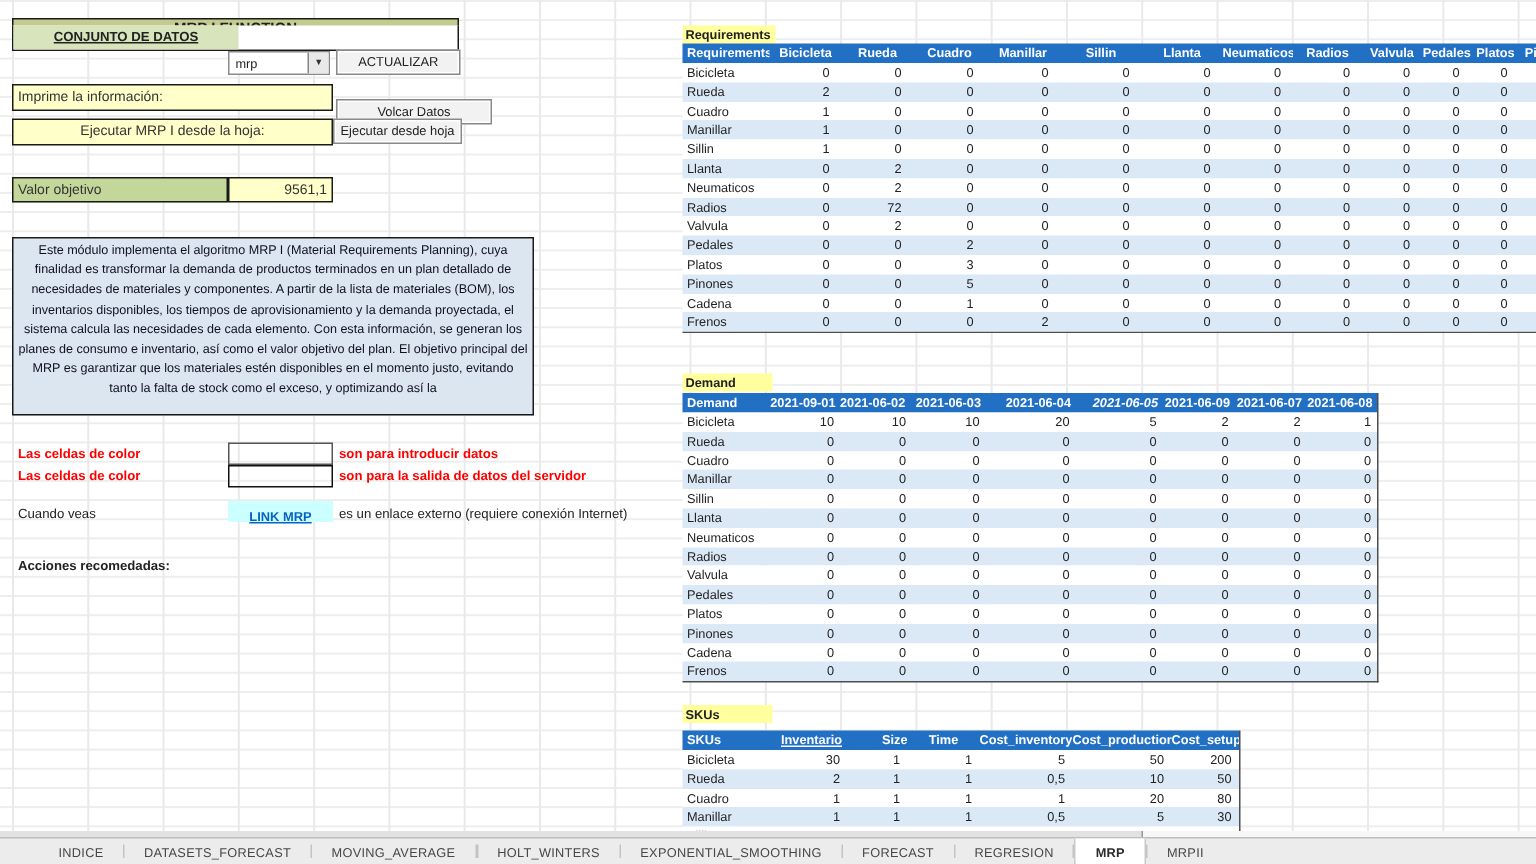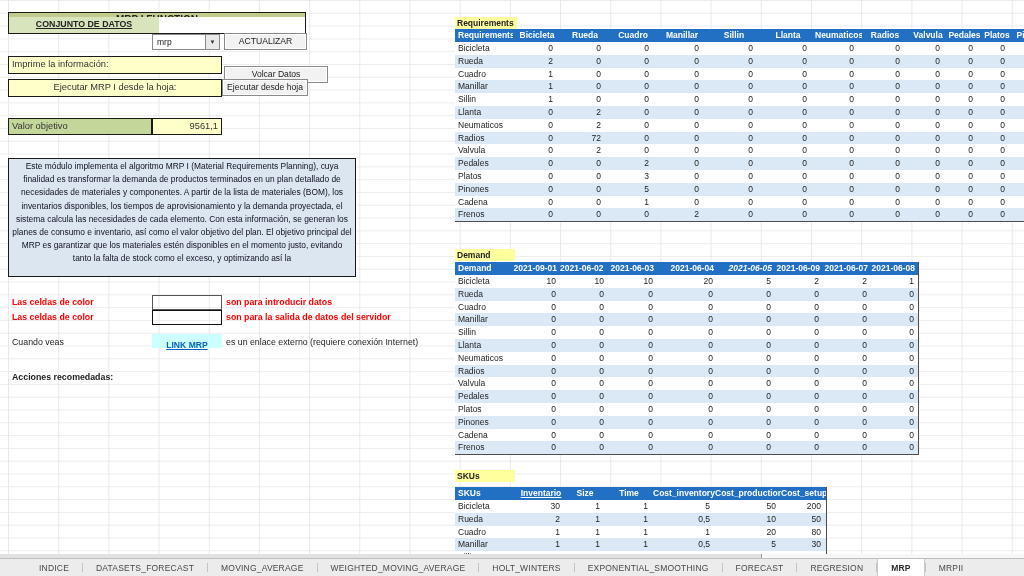--- a/index.html
+++ b/index.html
@@ -501,21 +501,21 @@
           <span style="width: 48px; text-align: right; padding-right: 4px;">0</span>
           <span style="width: 48px; text-align: right; padding-right: 4px;">0</span>
           <span style="width: 47px; text-align: right; padding-right: 4px;">0</span>
         </div>
       </div>
       <div class="tbl-label" style="left: 455px; top: 470px; width: 60px;">SKUs</div>
       <div class="tbl" style="left: 455px; top: 487px; width: 371px;">
         <div class="trow thead">
           <span style="width: 62px; text-align: left; padding-left: 3px;">SKUs</span>
           <span style="width: 48px; text-align: center; text-decoration: underline;">Inventario</span>
-          <span style="width: 40px; text-align: center;">Size</span>
+          <span style="width: 40px; text-align: right;">Size</span>
           <span style="width: 48px; text-align: center;">Time</span>
           <span style="width: 62px; ">Cost_inventory</span>
           <span style="width: 66px; text-align: center;">Cost_production</span>
           <span style="width: 45px; text-align: center;">Cost_setup</span>
         </div>
         <div class="trow r-even">
           <span style="width: 62px; padding-left: 3px;">Bicicleta</span>
           <span style="width: 48px; text-align: right; padding-right: 5px;">30</span>
           <span style="width: 40px; text-align: right; padding-right: 5px;">1</span>
           <span style="width: 48px; text-align: right; padding-right: 5px;">1</span>
@@ -565,21 +565,20 @@
   <div class="scrollstrip">
     <div class="scrollthumb"></div>
   </div>
   <div class="tabbar" id="tabbar">
       <div class="tab">INDICE</div>
       <div class="tabsep"></div>
       <div class="tab">DATASETS_FORECAST</div>
       <div class="tabsep"></div>
       <div class="tab">MOVING_AVERAGE</div>
       <div class="tabsep"></div>
-      <div class="tab">WEIGHTED_MOVING_AVERAGE</div>
       <div class="tabsep"></div>
       <div class="tab">HOLT_WINTERS</div>
       <div class="tabsep"></div>
       <div class="tab">EXPONENTIAL_SMOOTHING</div>
       <div class="tabsep"></div>
       <div class="tab">FORECAST</div>
       <div class="tabsep"></div>
       <div class="tab">REGRESION</div>
       <div class="tabsep"></div>
       <div class="tab active">MRP</div>

